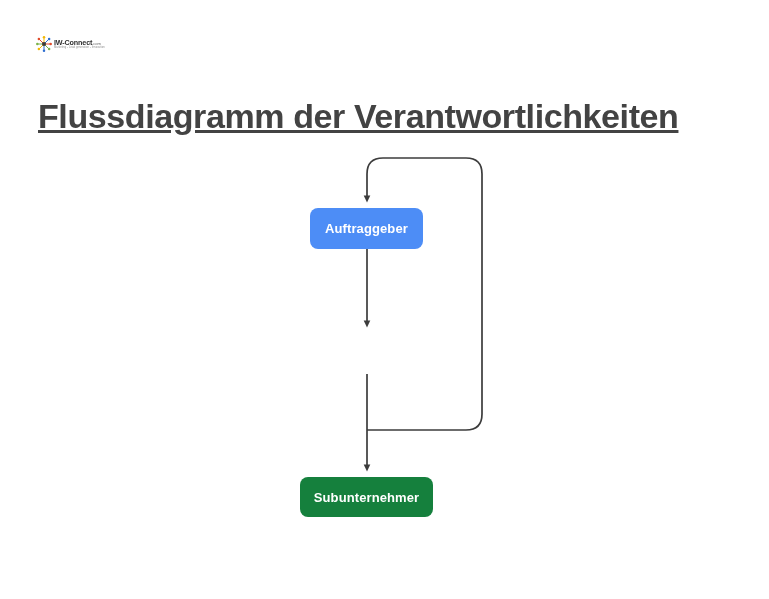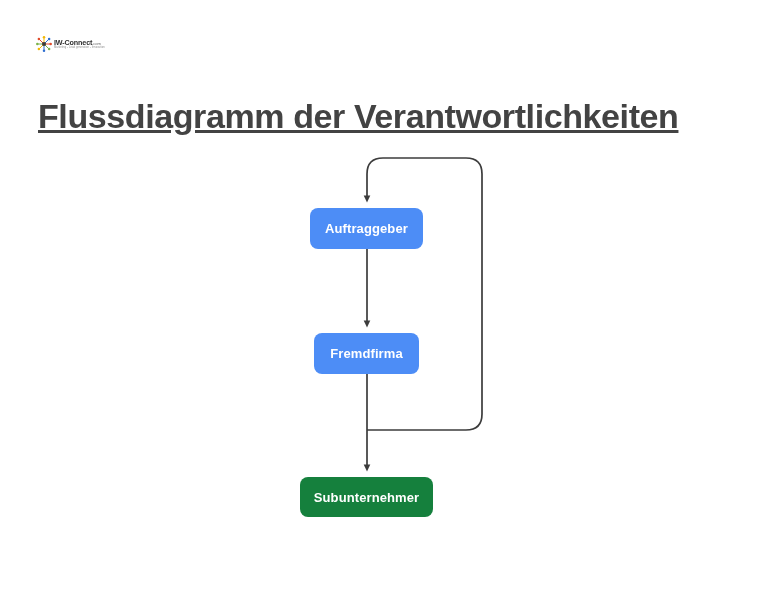--- a/index.html
+++ b/index.html
@@ -158,16 +158,15 @@
     <path d="M 367,430 L 466,430 Q 482,430 482,414 L 482,174 Q 482,158 466,158
              L 383,158 Q 367,158 367,174 L 367,199" fill="none" stroke="#3c3c3c" stroke-width="1.7" marker-end="url(#arrowhead)"></path>
 
     <path d="M 367,249 L 367,324" fill="none" stroke="#3c3c3c" stroke-width="1.7" marker-end="url(#arrowhead)"></path>
 
     <path d="M 367,374 L 367,468" fill="none" stroke="#3c3c3c" stroke-width="1.7" marker-end="url(#arrowhead)"></path>
   </svg>
 
   <div class="node" id="node-auftraggeber" style="left: 310px; top: 208px; width: 113px; height: 41px; background: rgb(77, 141, 246); color: rgb(255, 255, 255);">Auftraggeber</div>
 
-  <div class="node" id="node-fremdfirma" style="left: 314px; top: 333px; width: 105px; height: 41px; background: rgb(77, 141, 246); color: rgb(255, 255, 255);">Fremdfirma</div>
 
   <div class="node" id="node-subunternehmer" style="left: 300px; top: 477px; width: 133px; height: 40px; background: #15803d; color: rgb(255, 255, 255);">Subunternehmer</div>
 </div>
 
 </body></html>

